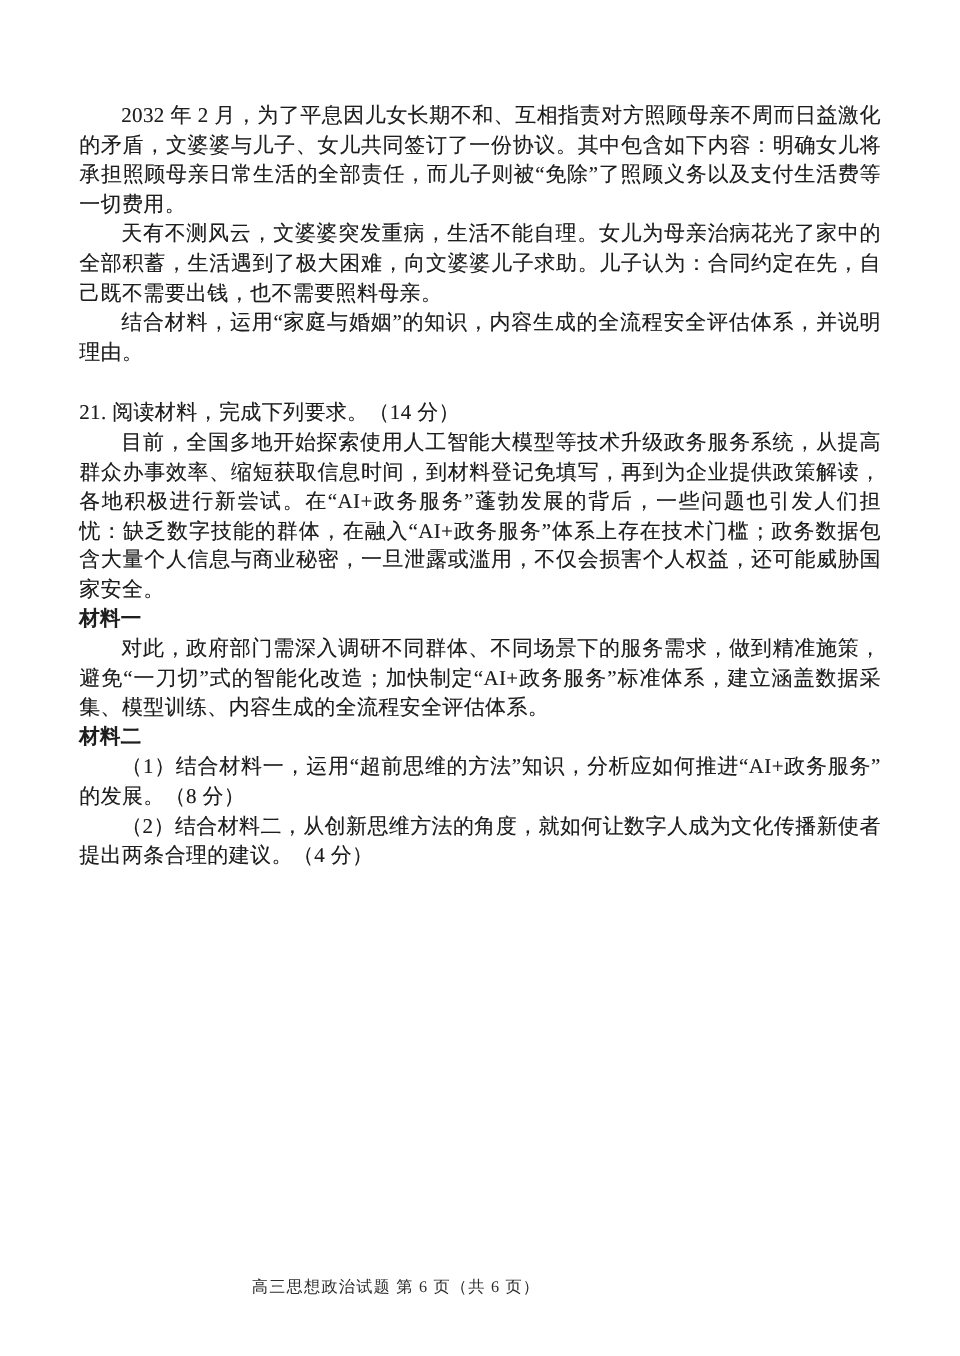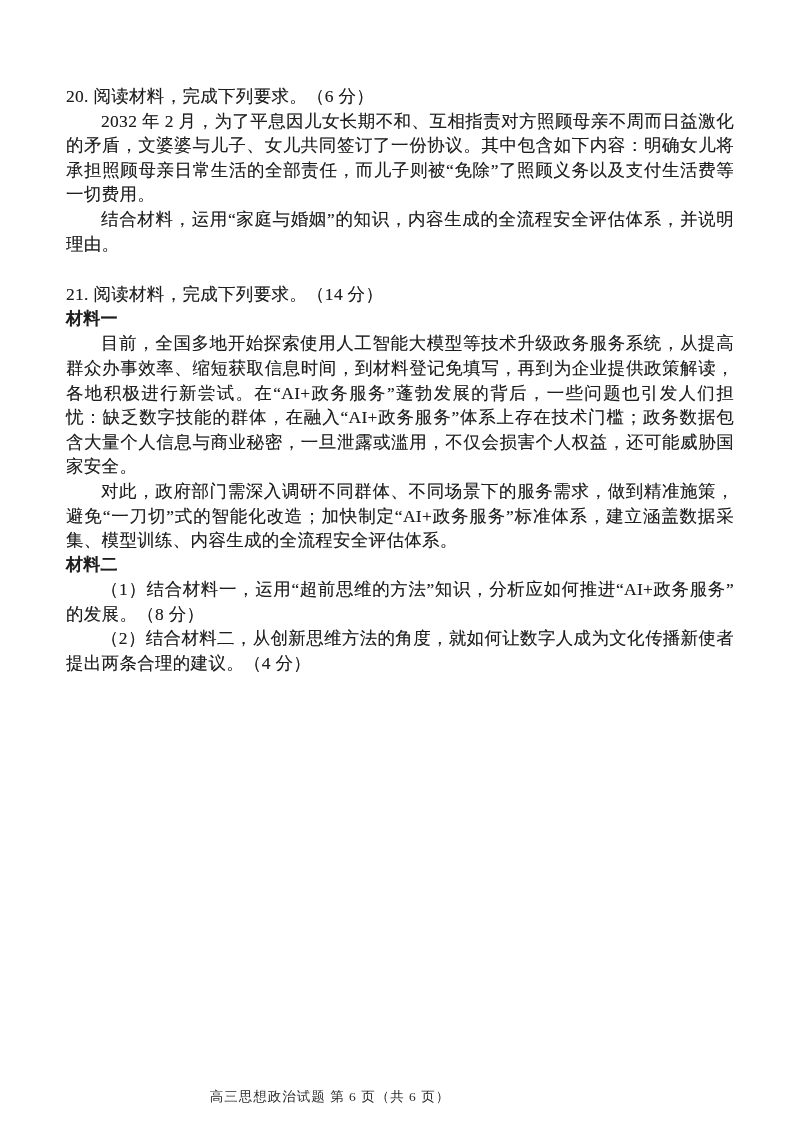--- a/index.html
+++ b/index.html
@@ -39,44 +39,44 @@
     font-family: "Liberation Sans", "DejaVu Sans", sans-serif;
     font-size: 17px;
   }
   .section-q21 {
     margin-top: 26px;
   }
   .footer {
     position: absolute;
     left: 0;
     width: 660px;
-    top: 1088px;
+    top: 1064px;
     text-align: center;
     font-size: 13.5px;
     letter-spacing: 1px;
     color: #2a2a2a;
     margin: 0;
   }
 </style>
 </head>
 <body>
 
 <div class="page">
 
   <section>
-    <p class="para q-heading">20. 阅读材料，完成下列要求。（6 分）</p>
     <p class="para">2032 年 2 月，为了平息因儿女长期不和、互相指责对方照顾母亲不周而日益激化的矛盾，文婆婆与儿子、女儿共同签订了一份协议。其中包含如下内容：明确女儿将承担照顾母亲日常生活的全部责任，而儿子则被“免除”了照顾义务以及支付生活费等一切费用。</p>
+    <p class="para">天有不测风云，文婆婆突发重病，生活不能自理。女儿为母亲治病花光了家中的全部积蓄，生活遇到了极大困难，向文婆婆儿子求助。儿子认为：合同约定在先，自己既不需要出钱，也不需要照料母亲。</p>
     <p class="para">结合材料，运用“家庭与婚姻”的知识，内容生成的全流程安全评估体系，并说明理由。</p>
   </section>
 
   <section class="section-q21">
     <p class="para q-heading">21. 阅读材料，完成下列要求。（14 分）</p>
 
+    <p class="para">目前，全国多地开始探索使用人工智能大模型等技术升级政务服务系统，从提高群众办事效率、缩短获取信息时间，到材料登记免填写，再到为企业提供政策解读，各地积极进行新尝试。在“AI+政务服务”蓬勃发展的背后，一些问题也引发人们担忧：缺乏数字技能的群体，在融入“AI+政务服务”体系上存在技术门槛；政务数据包含大量个人信息与商业秘密，一旦泄露或滥用，不仅会损害个人权益，还可能威胁国家安全。</p>
     <p class="para material-label">材料一</p>
-    <p class="para">目前，全国多地开始探索使用人工智能大模型等技术升级政务服务系统，从提高群众办事效率、缩短获取信息时间，到材料登记免填写，再到为企业提供政策解读，各地积极进行新尝试。在“AI+政务服务”蓬勃发展的背后，一些问题也引发人们担忧：缺乏数字技能的群体，在融入“AI+政务服务”体系上存在技术门槛；政务数据包含大量个人信息与商业秘密，一旦泄露或滥用，不仅会损害个人权益，还可能威胁国家安全。</p>
     <p class="para">对此，政府部门需深入调研不同群体、不同场景下的服务需求，做到精准施策，避免“一刀切”式的智能化改造；加快制定“AI+政务服务”标准体系，建立涵盖数据采集、模型训练、内容生成的全流程安全评估体系。</p>
 
     <p class="para material-label">材料二</p>
 
     <p class="para">（1）结合材料一，运用“超前思维的方法”知识，分析应如何推进“AI+政务服务”的发展。（8 分）</p>
     <p class="para">（2）结合材料二，从创新思维方法的角度，就如何让数字人成为文化传播新使者提出两条合理的建议。（4 分）</p>
   </section>
 
 </div>
 

